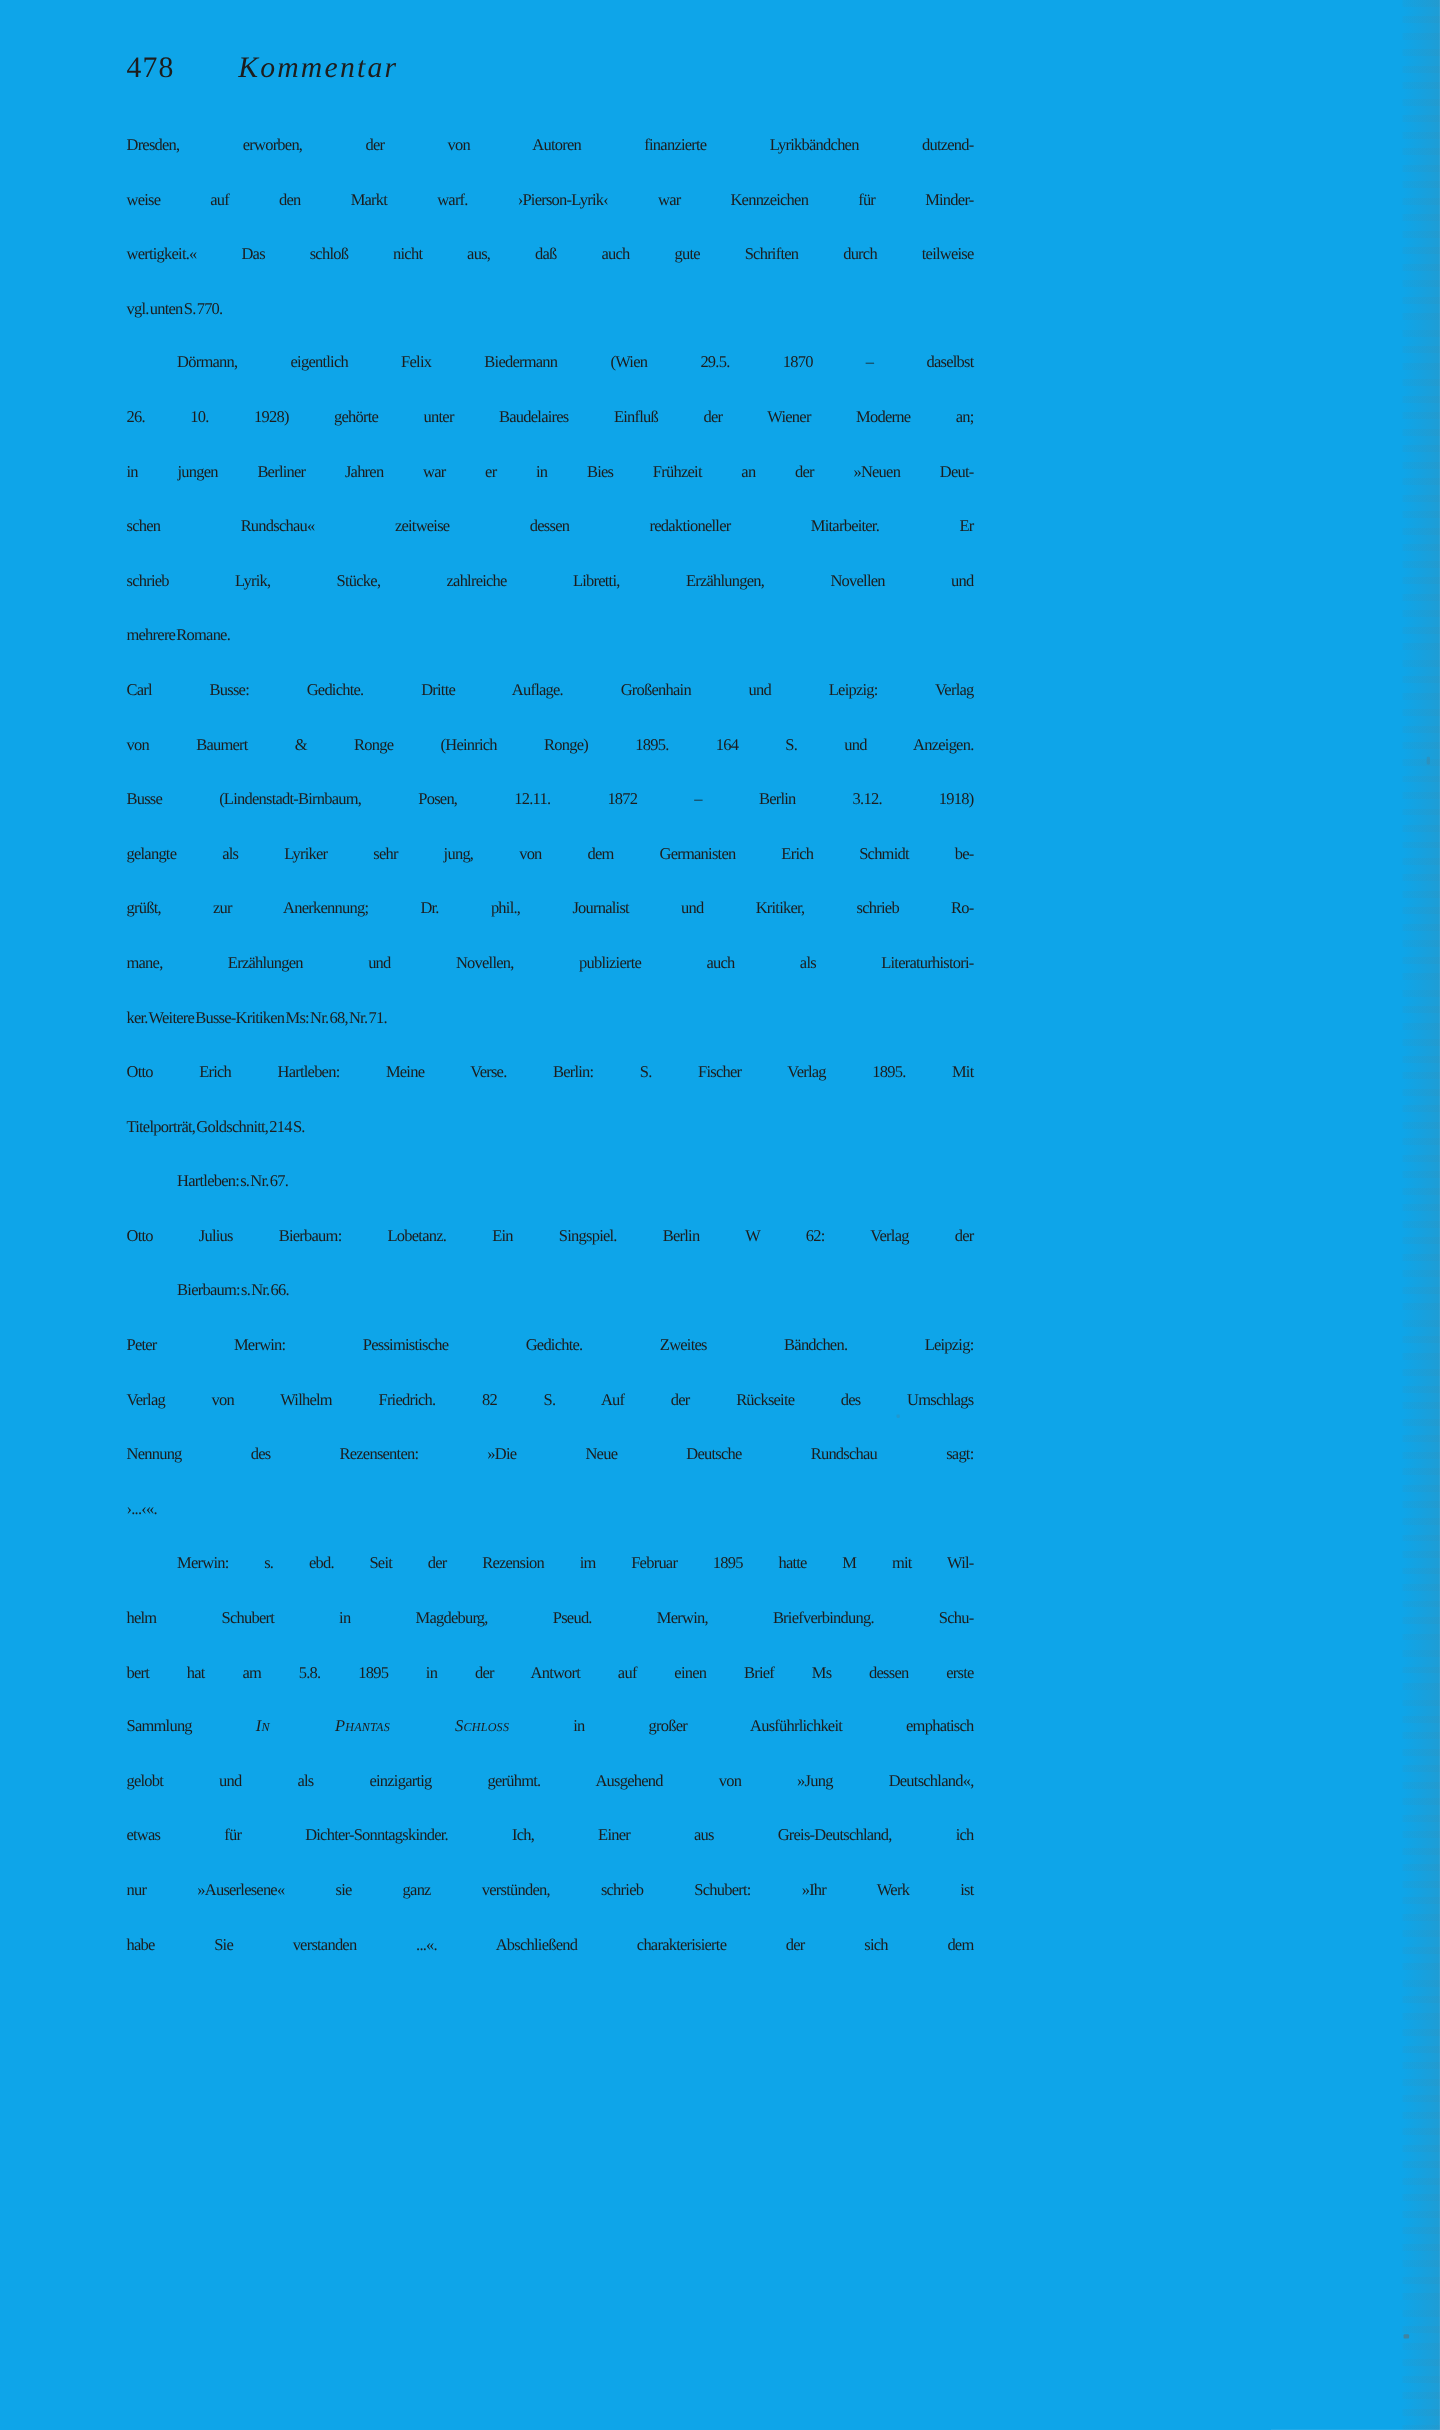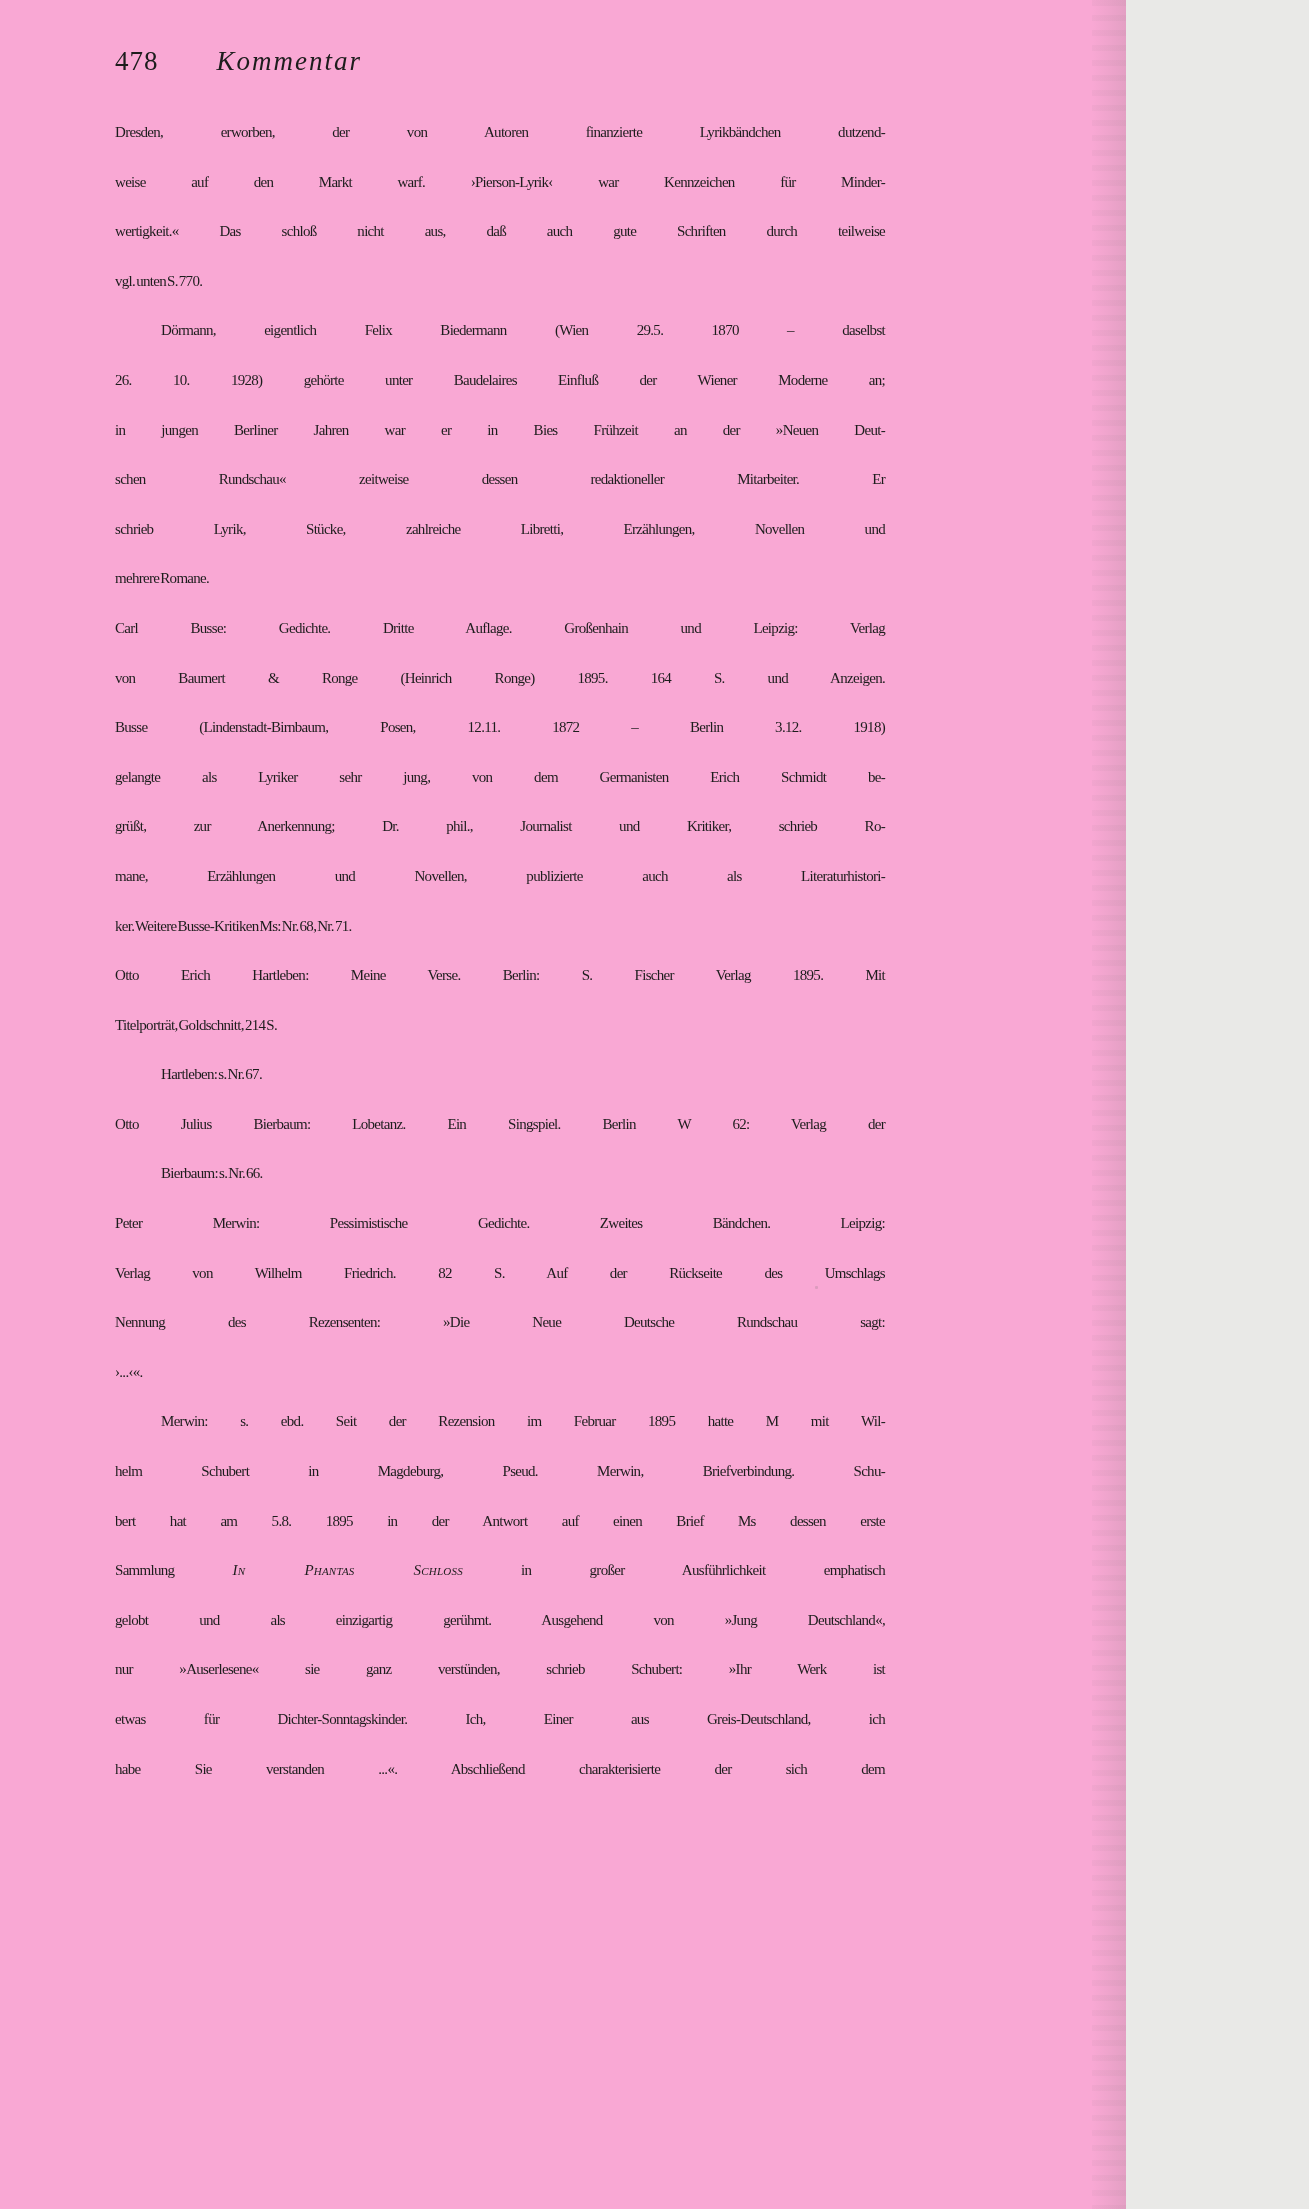--- a/index.html
+++ b/index.html
@@ -1,19 +1,19 @@
 <!DOCTYPE html>
 <html><head>
 <meta charset="utf-8">
 <style>
   html,body{margin:0;padding:0;background:#e9e9e7;}
   .sheet{
     position:relative;
-    width:1126px;height:2209px;
-    background:#f9a8d4;
+    width:1309px;height:2209px;
+    background:#0ea5e9;
     overflow:hidden;
     font-family:"Liberation Serif", serif;
     color:#1d1d1d;
   }
   .header{position:absolute;top:46px;left:115px;width:770px;white-space:nowrap;}
   .page-number{display:inline-block;font-size:27px;letter-spacing:1px;}
   .running-head{display:inline-block;font-size:27px;font-style:italic;letter-spacing:2px;margin-left:58px;}
   .text-body{
     position:absolute;top:108px;left:115px;width:770px;
     font-size:15px;letter-spacing:-0.7px;word-spacing:-2px;
@@ -77,22 +77,22 @@
       <div class="line indent last">Bierbaum: s. Nr. 66.</div>
       <div class="line">Peter Merwin: Pessimistische Gedichte. Zweites Bändchen. Leipzig:</div>
       <div class="line">Verlag von Wilhelm Friedrich. 82 S. Auf der Rückseite des Umschlags</div>
       <div class="line">Nennung des Rezensenten: »Die Neue Deutsche Rundschau sagt:</div>
       <div class="line last">›...‹«.</div>
       <div class="line indent">Merwin: s. ebd. Seit der Rezension im Februar 1895 hatte M mit Wil-</div>
       <div class="line">helm Schubert in Magdeburg, Pseud. Merwin, Briefverbindung. Schu-</div>
       <div class="line">bert hat am 5.8. 1895 in der Antwort auf einen Brief Ms dessen erste</div>
       <div class="line">Sammlung <span class="sc">In Phantas Schloss</span> in großer Ausführlichkeit emphatisch</div>
       <div class="line">gelobt und als einzigartig gerühmt. Ausgehend von »Jung Deutschland«,</div>
+      <div class="line">etwas für Dichter-Sonntagskinder. Ich, Einer aus Greis-Deutschland, ich</div>
       <div class="line">nur »Auserlesene« sie ganz verstünden, schrieb Schubert: »Ihr Werk ist</div>
-      <div class="line">etwas für Dichter-Sonntagskinder. Ich, Einer aus Greis-Deutschland, ich</div>
       <div class="line">habe Sie verstanden ...«. Abschließend charakterisierte der sich dem</div>
     </div>
 
   <div class="edge-shadow"></div>
   <div class="speck speck-a"></div>
   <div class="speck speck-b"></div>
   <div class="speck speck-c"></div>
 </div>
 
 </body></html>

